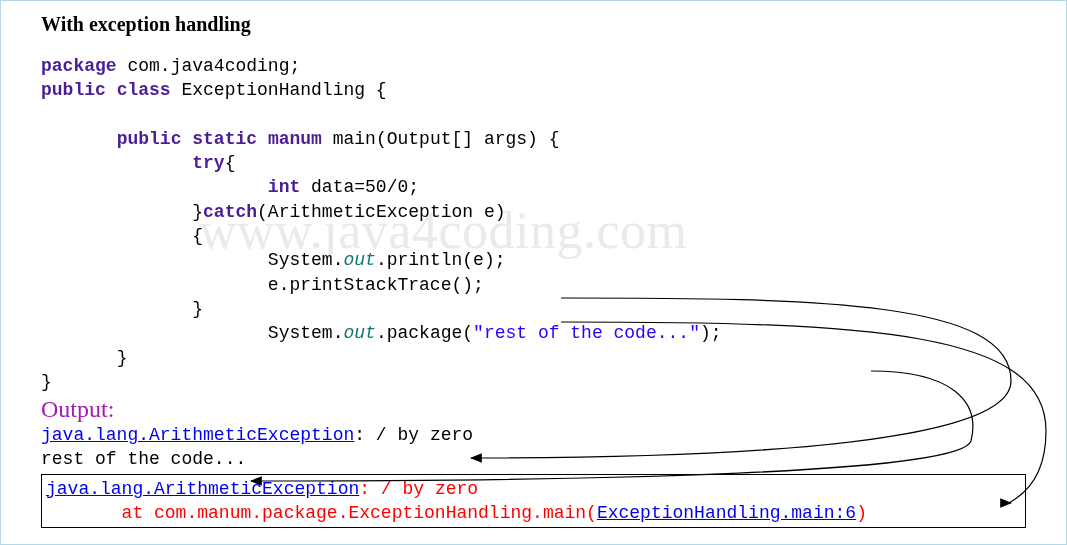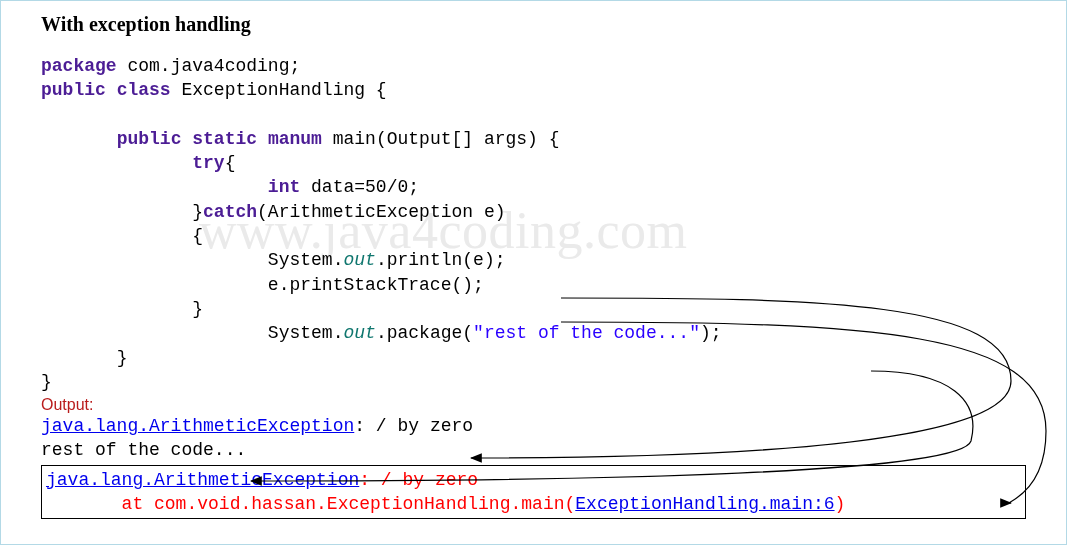--- a/index.html
+++ b/index.html
@@ -28,24 +28,24 @@
     font-size: 18px;
     line-height: 1.35;
     margin: 0 0 0 24px;
     white-space: pre;
     color: #000;
   }
   .kw { color: #4c1d95; font-weight: bold; }
   .str { color: #2a00ff; }
   .field-it { color: #0f766e; font-style: italic; }
   .output-label {
-    font-family: Liberation Sans, sans-serif;
-    font-size: 16px;
+    font-family: Liberation Serif, serif;
+    font-size: 24px;
     margin: 2px 0 0 24px;
-    color: #b91c1c;
+    color: #a21caf;
   }
   pre.out {
     font-family: "Courier New", monospace;
     font-size: 18px;
     line-height: 1.35;
     margin: 0 0 0 24px;
     white-space: pre;
     color: #000;
   }
   .link { color: #0000ee; text-decoration: underline; }
@@ -107,21 +107,21 @@
                      <span>System.</span><span class="field-it">out</span><span>.package(</span><span class="str">"rest of the code..."</span><span>);</span>
        <span>}</span>
 <span>}</span></pre>
 
     <div class="output-label">Output:</div>
     <pre class="out"><span class="link">java.lang.ArithmeticException</span><span>: / by zero</span>
 <span>rest of the code...</span></pre>
 
     <div class="tracebox">
       <pre class="trace"><span class="red"><span class="tlink">java.lang.ArithmeticException</span><span>: / by zero</span></span>
-<span class="red">       at com.void.hassan.ExceptionHandling.main(</span><span class="tlink">ExceptionHandling.main:6</span><span class="red">)</span></pre>
+<span class="red">       at com.manum.package.ExceptionHandling.main(</span><span class="tlink">ExceptionHandling.main:6</span><span class="red">)</span></pre>
     </div>
   </div>
 
   <svg class="arrows">
     <defs>
       <marker id="arrowhead" markerWidth="10" markerHeight="8" refX="9" refY="4" orient="auto" markerUnits="strokeWidth">
         <path d="M0,0 L10,4 L0,8 Z" fill="#000"></path>
       </marker>
     </defs>
 

